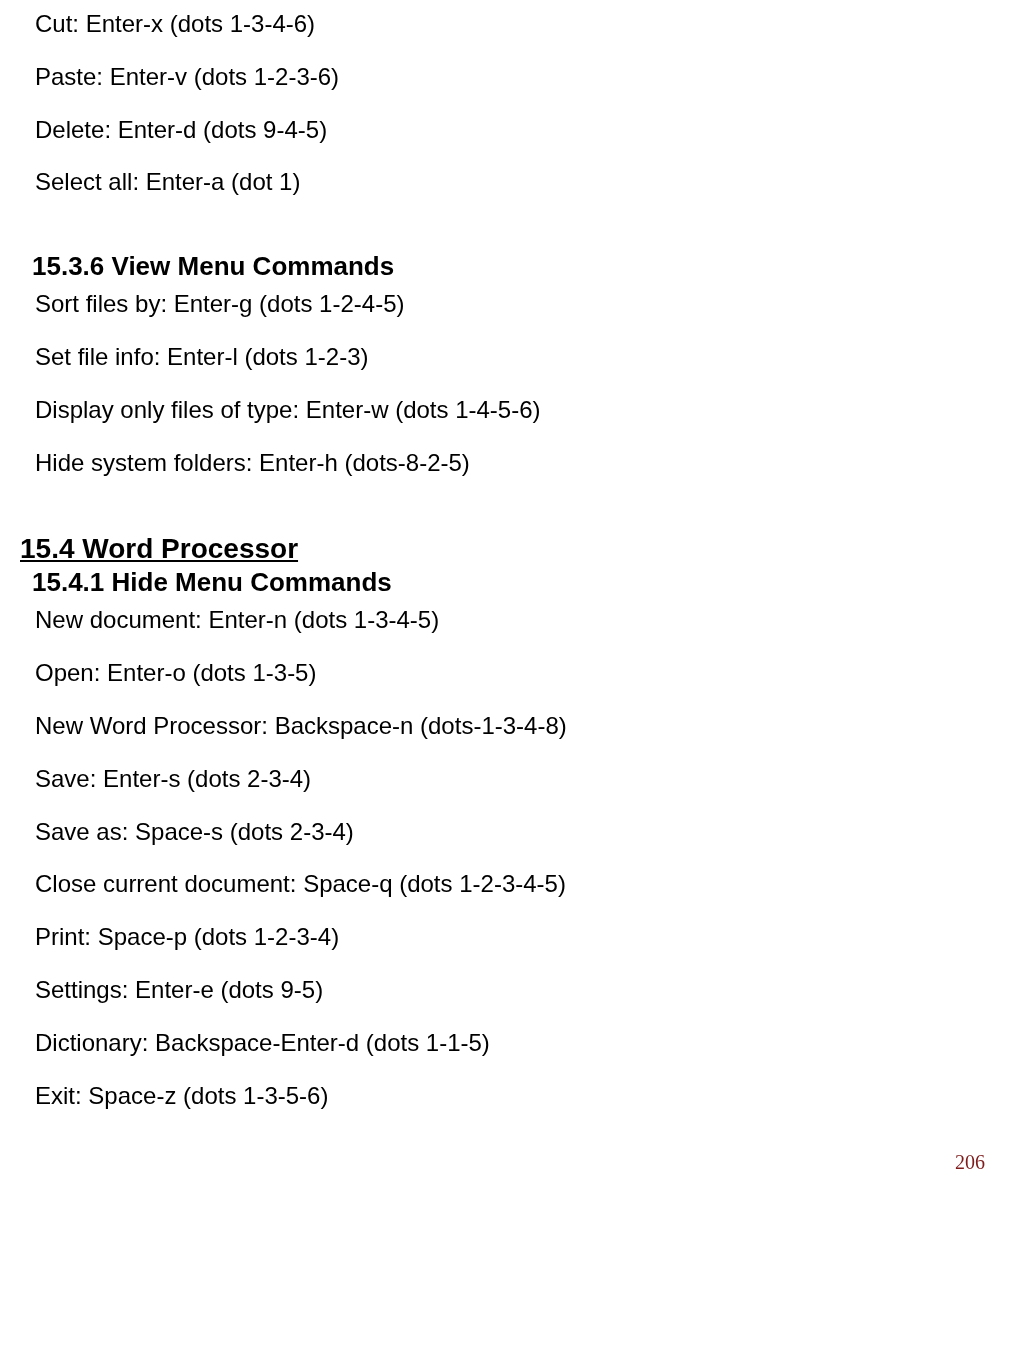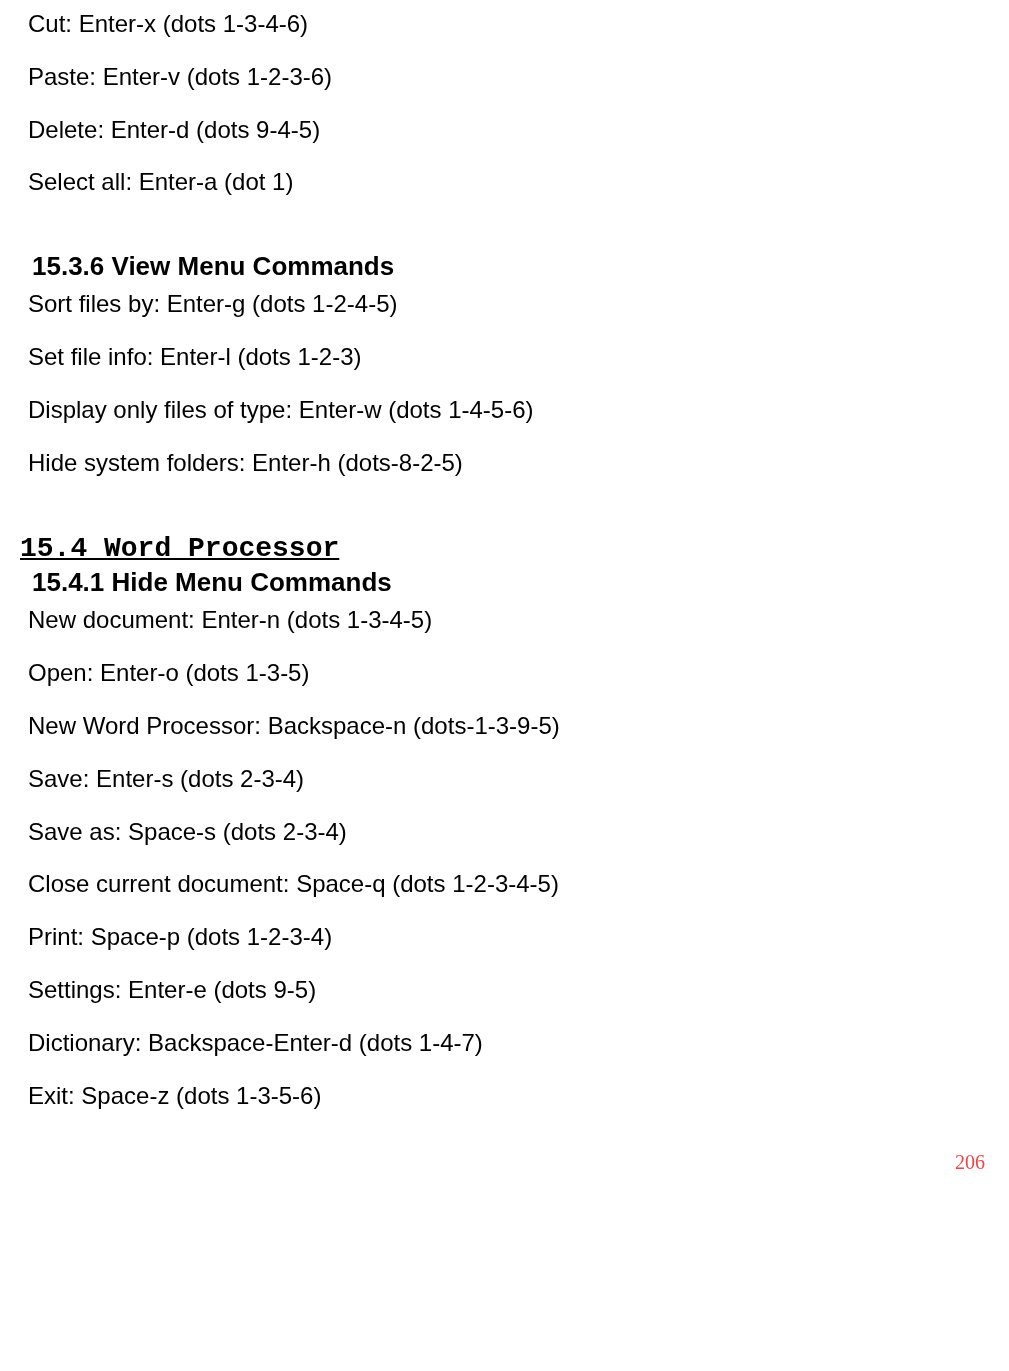--- a/index.html
+++ b/index.html
@@ -7,43 +7,42 @@
     font-size: 24px;
     color: #000;
     background: #fff;
     margin: 0;
     padding: 10px 20px 40px 20px;
     width: 1009px;
     box-sizing: border-box;
     line-height: 1.2;
   }
   .cmd {
-    margin: 0 0 24px 8px;
+    margin: 0 0 24px 15px;
   }
   .section-gap {
     height: 30px;
   }
   h2.subsection {
     font-size: 26px;
     font-weight: bold;
     margin: 0 0 8px 12px;
   }
   h1.section {
     font-size: 28px;
     font-weight: bold;
     text-decoration: underline;
     margin: 0 0 2px 0;
-    font-family: Liberation Mono, monospace;
   }
   .page-num {
     position: relative;
     text-align: right;
     font-family: "Times New Roman", Times, serif;
     font-size: 20px;
-    color: #ef4444;
+    color: #7f1d1d;
     margin-top: 40px;
     padding-right: 4px;
   }
 </style>
 </head>
 <body>
 
 <p class="cmd">Cut: Enter-x (dots 1-3-4-6)</p>
 <p class="cmd">Paste: Enter-v (dots 1-2-3-6)</p>
 <p class="cmd">Delete: Enter-d (dots 9-4-5)</p>
@@ -56,22 +55,22 @@
 <p class="cmd">Set file info: Enter-l (dots 1-2-3)</p>
 <p class="cmd">Display only files of type: Enter-w (dots 1-4-5-6)</p>
 <p class="cmd">Hide system folders: Enter-h (dots-8-2-5)</p>
 
 <div class="section-gap"></div>
 
 <h1 class="section">15.4 Word Processor</h1>
 <h2 class="subsection">15.4.1 Hide Menu Commands</h2>
 <p class="cmd">New document: Enter-n (dots 1-3-4-5)</p>
 <p class="cmd">Open: Enter-o (dots 1-3-5)</p>
-<p class="cmd">New Word Processor: Backspace-n (dots-1-3-9-5)</p>
+<p class="cmd">New Word Processor: Backspace-n (dots-1-3-4-8)</p>
 <p class="cmd">Save: Enter-s (dots 2-3-4)</p>
 <p class="cmd">Save as: Space-s (dots 2-3-4)</p>
 <p class="cmd">Close current document: Space-q (dots 1-2-3-4-5)</p>
 <p class="cmd">Print: Space-p (dots 1-2-3-4)</p>
 <p class="cmd">Settings: Enter-e (dots 9-5)</p>
-<p class="cmd">Dictionary: Backspace-Enter-d (dots 1-4-7)</p>
+<p class="cmd">Dictionary: Backspace-Enter-d (dots 1-1-5)</p>
 <p class="cmd">Exit: Space-z (dots 1-3-5-6)</p>
 
 <div class="page-num">206</div>
 
 </body></html>

